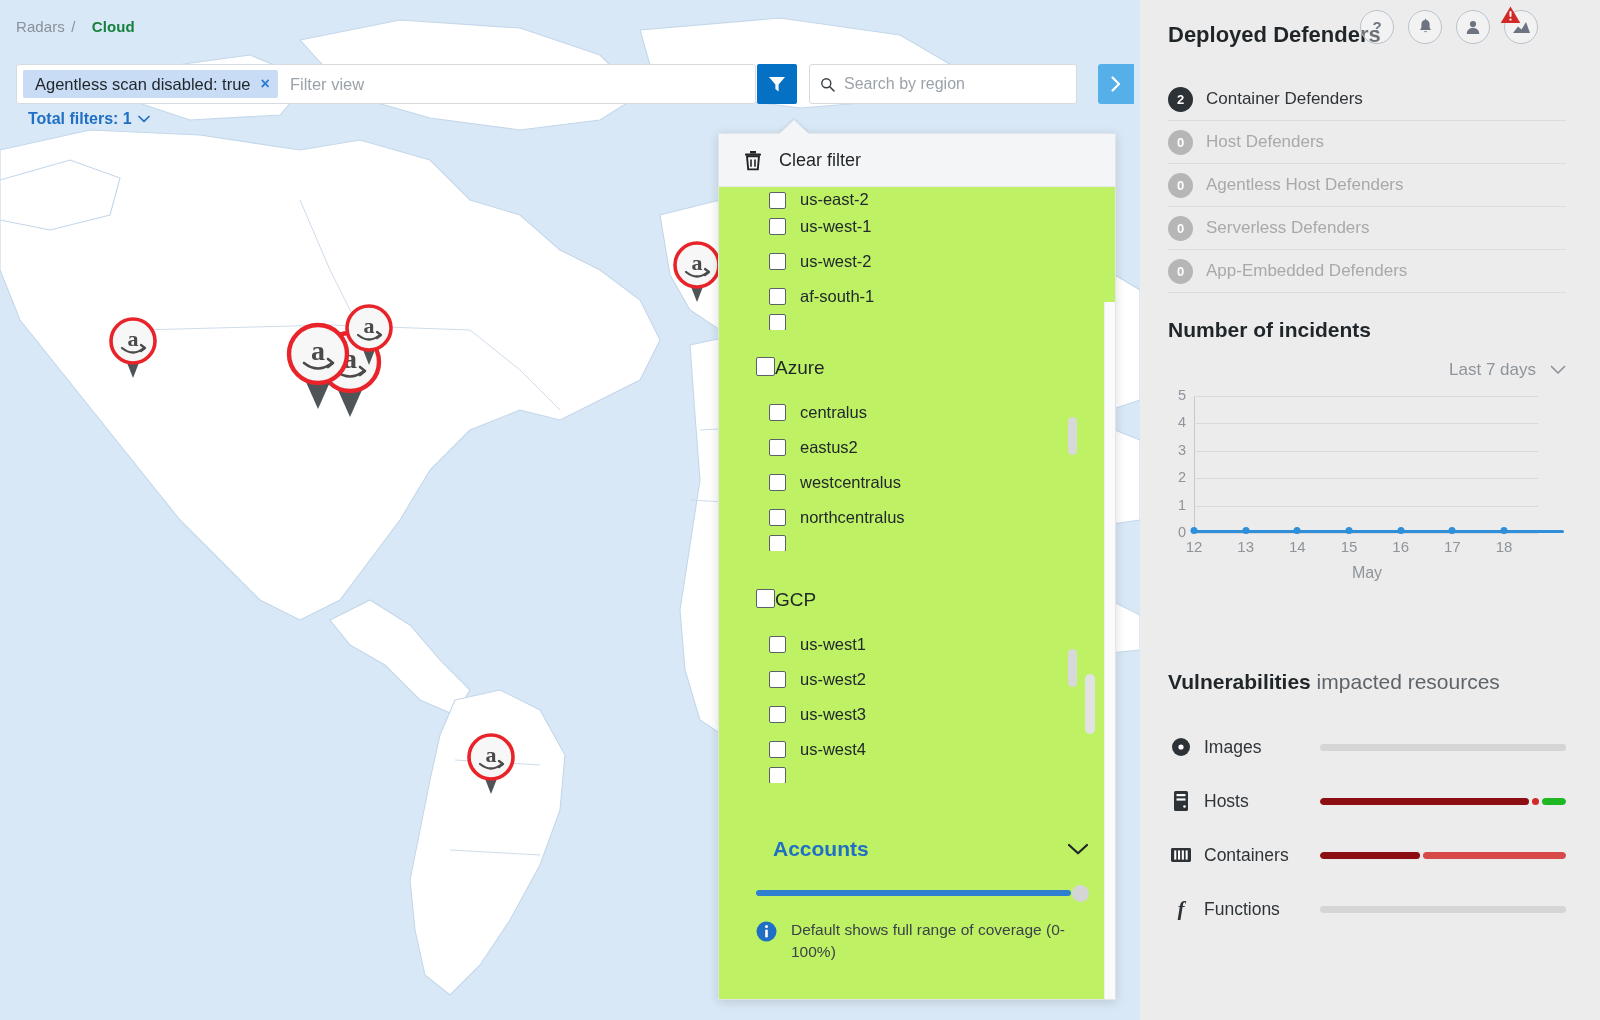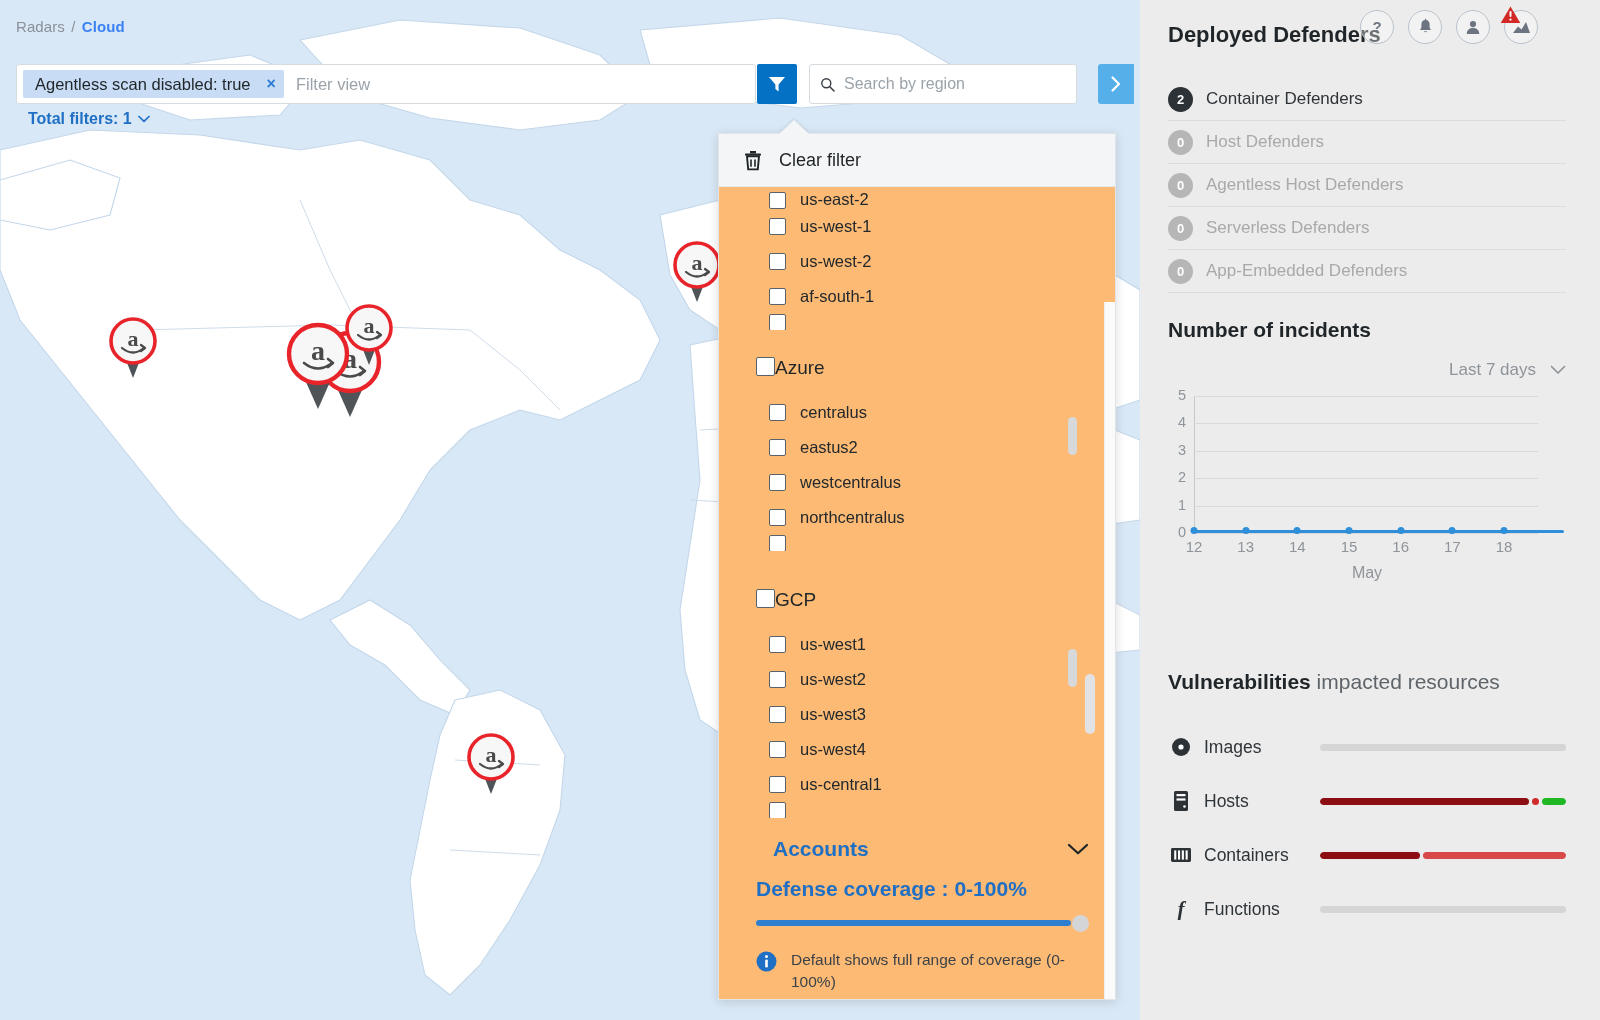--- a/index.html
+++ b/index.html
@@ -19,21 +19,21 @@
   }
   #map-svg { position: absolute; left: 0; top: 0; width: 1140px; height: 1020px; }
 
   
   #breadcrumb {
     position: absolute; left: 16px; top: 18px;
     font-size: 15px; color: #8a9099; letter-spacing: .1px;
     z-index: 6;
   }
   #breadcrumb .sep { color: #8a9099; margin: 0 2px; }
-  #breadcrumb .cur { color: #3b82f6; font-weight: bold; }
+  #breadcrumb .cur { color: #15803d; font-weight: bold; margin-left: 10px; }
 
   #top-icons {
     position: absolute; right: 62px; top: 10px;
     display: flex; gap: 14px; align-items: center; z-index: 7;
   }
   .circ-icon {
     width: 34px; height: 34px; border-radius: 50%;
     border: 1.4px solid #b9c2cc; background: rgba(255,255,255,0.35);
     display: flex; align-items: center; justify-content: center;
     color: #6b7480; position: relative;
@@ -47,21 +47,21 @@
   
   #filter-bar {
     position: absolute; left: 16px; top: 64px;
     width: 740px; height: 40px; background: #fff;
     border: 1px solid #d6dbe0; border-radius: 3px;
     display: flex; align-items: center; padding: 0 6px; z-index: 6;
   }
   .chip {
     background: #c8dcf5; color: #1f2528; border-radius: 2px;
     height: 28px; display: flex; align-items: center;
-    padding: 0 8px 0 12px; font-size: 16.5px; gap: 16px;
+    padding: 0 8px 0 12px; font-size: 16.5px; gap: 10px;
   }
   .chip .x { color: #2c7cd6; font-weight: bold; font-size: 16px; cursor: pointer; }
   #filter-view-input {
     border: 0; outline: none; flex: 1; height: 32px;
     font-size: 16.5px; color: #1f2528; padding-left: 12px;
     font-family: "Liberation Sans", sans-serif; background: transparent;
   }
   #filter-view-input::placeholder { color: #9aa2aa; }
 
   #filter-btn {
@@ -94,21 +94,21 @@
   #total-filters {
     position: absolute; left: 28px; top: 110px;
     font-size: 16px; color: #1f6fc4; font-weight: bold; z-index: 6;
     display: flex; align-items: center; gap: 6px; cursor: pointer;
   }
 
   
   #filter-panel {
     position: absolute; left: 718px; top: 133px;
     width: 398px; height: 867px;
-    background: #fdba74; border: 1px solid #e2e5e8;
+    background: #bef264; border: 1px solid #e2e5e8;
     box-shadow: 0 2px 10px rgba(0,0,0,.14);
     z-index: 9; overflow: hidden;
   }
   #panel-caret {
     position: absolute; left: 779px; top: 120px;
     width: 0; height: 0;
     border-left: 15px solid transparent;
     border-right: 15px solid transparent;
     border-bottom: 14px solid #f4f5f6;
     z-index: 10;
@@ -481,41 +481,34 @@
         <span>us-west2</span>
       </div>
       <div class="region-row">
         <span class="cb"></span>
         <span>us-west3</span>
       </div>
       <div class="region-row">
         <span class="cb"></span>
         <span>us-west4</span>
       </div>
-      <div class="region-row">
-        <span class="cb"></span>
-        <span>us-central1</span>
-      </div>
       <div class="region-row clipped-bot">
         <span class="cb"></span>
         <span></span>
       </div>
     </div>
 
     <div id="accounts-row">
       <span class="blue-head">Accounts</span>
       <svg width="22" height="13" viewBox="0 0 22 13">
         <path d="M2 2 L11 10.3 L20 2" fill="none" stroke="#1f2528" stroke-width="2.2" stroke-linecap="round" stroke-linejoin="round"></path>
       </svg>
     </div>
 
 
-    <div id="defense-cov">
-      <span class="blue-head">Defense coverage : 0-100%</span>
-    </div>
 
     <div id="slider-wrap">
       <div id="slider-track"></div>
       <div id="slider-knob"></div>
     </div>
 
     <div id="info-note">
       <span class="i-ico">
         <svg width="21" height="21" viewBox="0 0 21 21">
           <circle cx="10.5" cy="10.5" r="10" fill="#1f6fc4"></circle>

